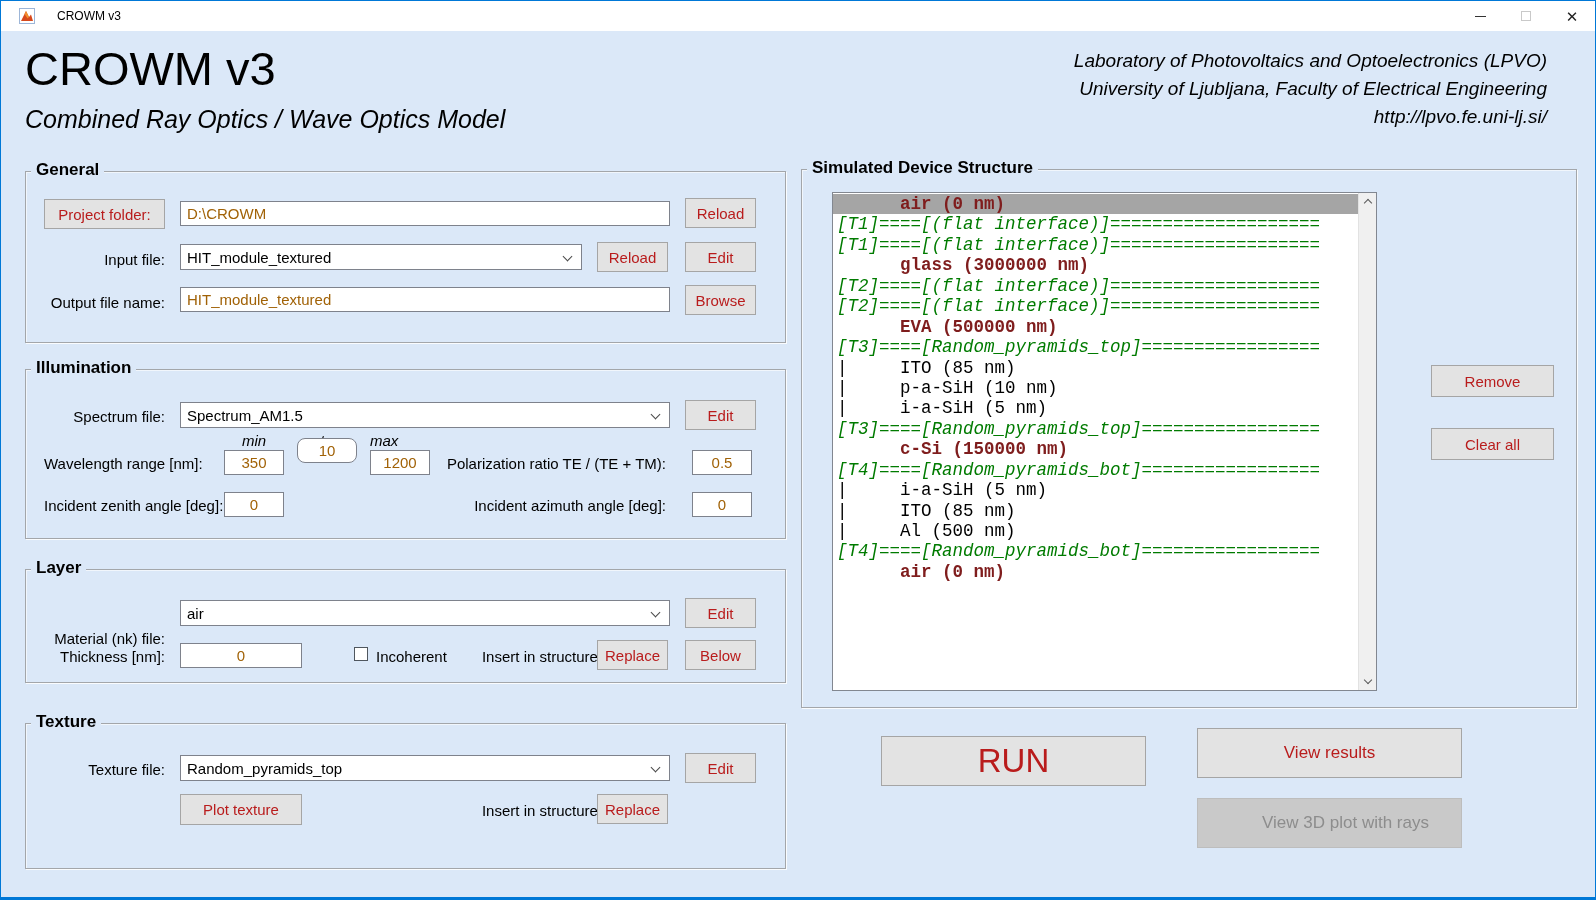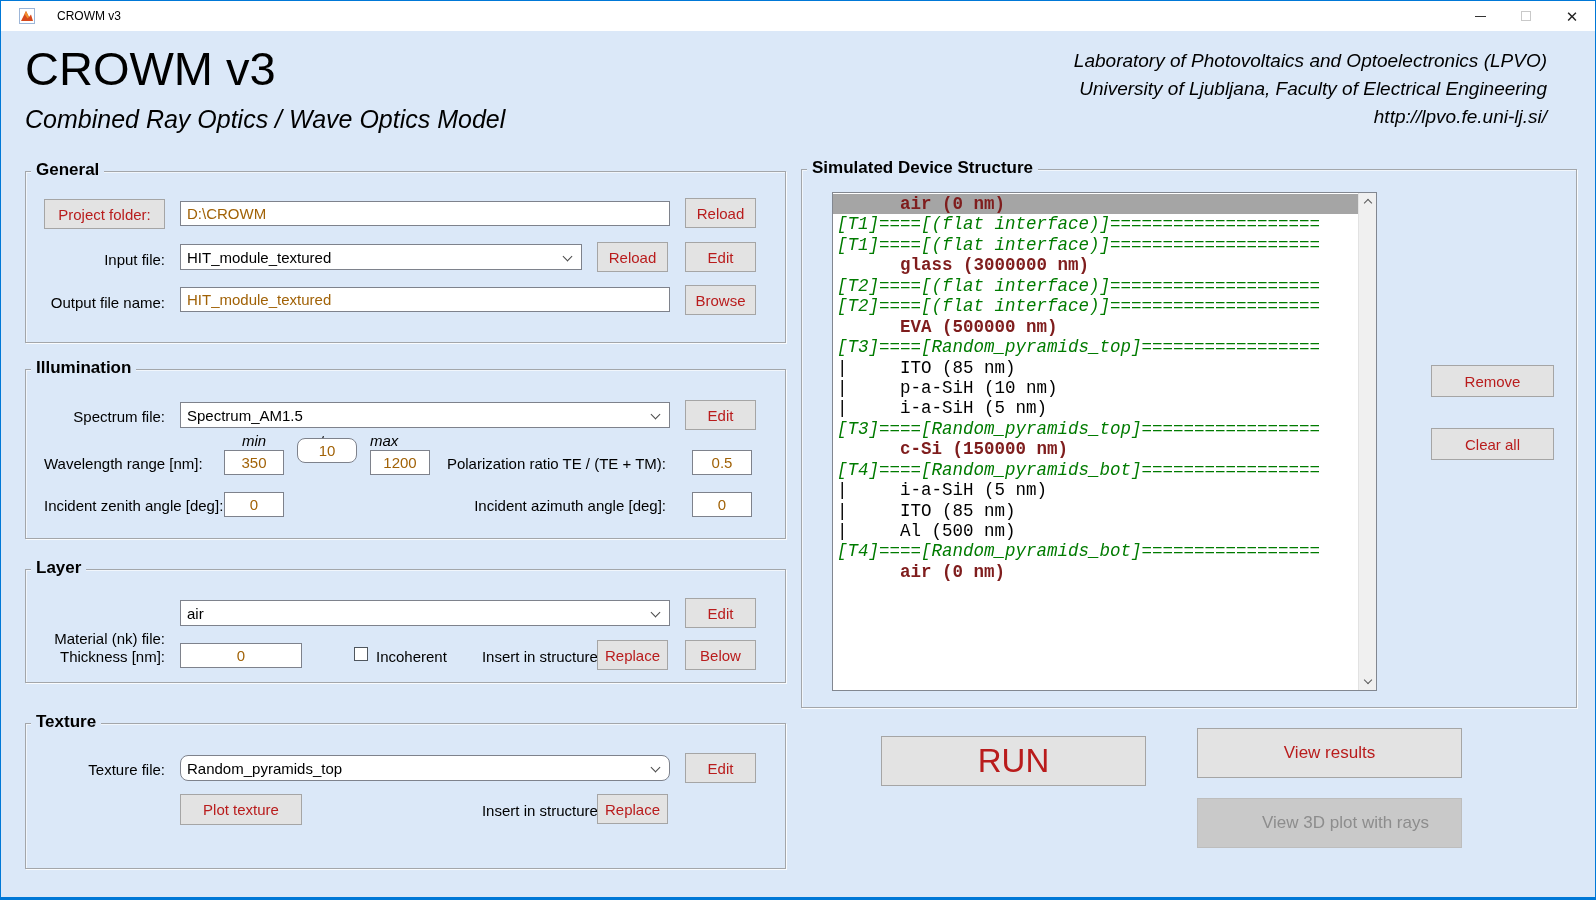--- a/index.html
+++ b/index.html
@@ -142,21 +142,21 @@
     <span class="chkbox" style="left:328px; top:77px;"></span>
     <div class="lbl" style="left:350px; top:78px;">Incoherent</div>
     <div class="lbl r" style="left:430px; top:78px; width:146px;">Insert in structure:</div>
     <div class="btn" style="left:571px; top:70px; width:71px; height:30px;">Replace</div>
     <div class="btn" style="left:659px; top:70px; width:71px; height:30px;">Below</div>
   </div>
 
   <div class="panel" style="left:24px; top:722px; width:761px; height:146px;">
     <span class="panel-title">Texture</span>
     <div class="lbl r" style="left:0px; top:37px; width:139px;">Texture file:</div>
-    <div class="combo" style="left:154px; top:31px; width:490px; height:26px;border-radius:8px;">
+    <div class="combo" style="left:154px; top:31px; width:490px; height:26px;">
       <span>Random_pyramids_top</span>
       <span class="chev"></span>
     </div>
     <div class="btn" style="left:659px; top:29px; width:71px; height:30px;">Edit</div>
 
     <div class="btn" style="left:154px; top:70px; width:122px; height:31px;">Plot texture</div>
     <div class="lbl r" style="left:430px; top:78px; width:146px;">Insert in structure:</div>
     <div class="btn" style="left:571px; top:70px; width:71px; height:30px;">Replace</div>
   </div>
 

